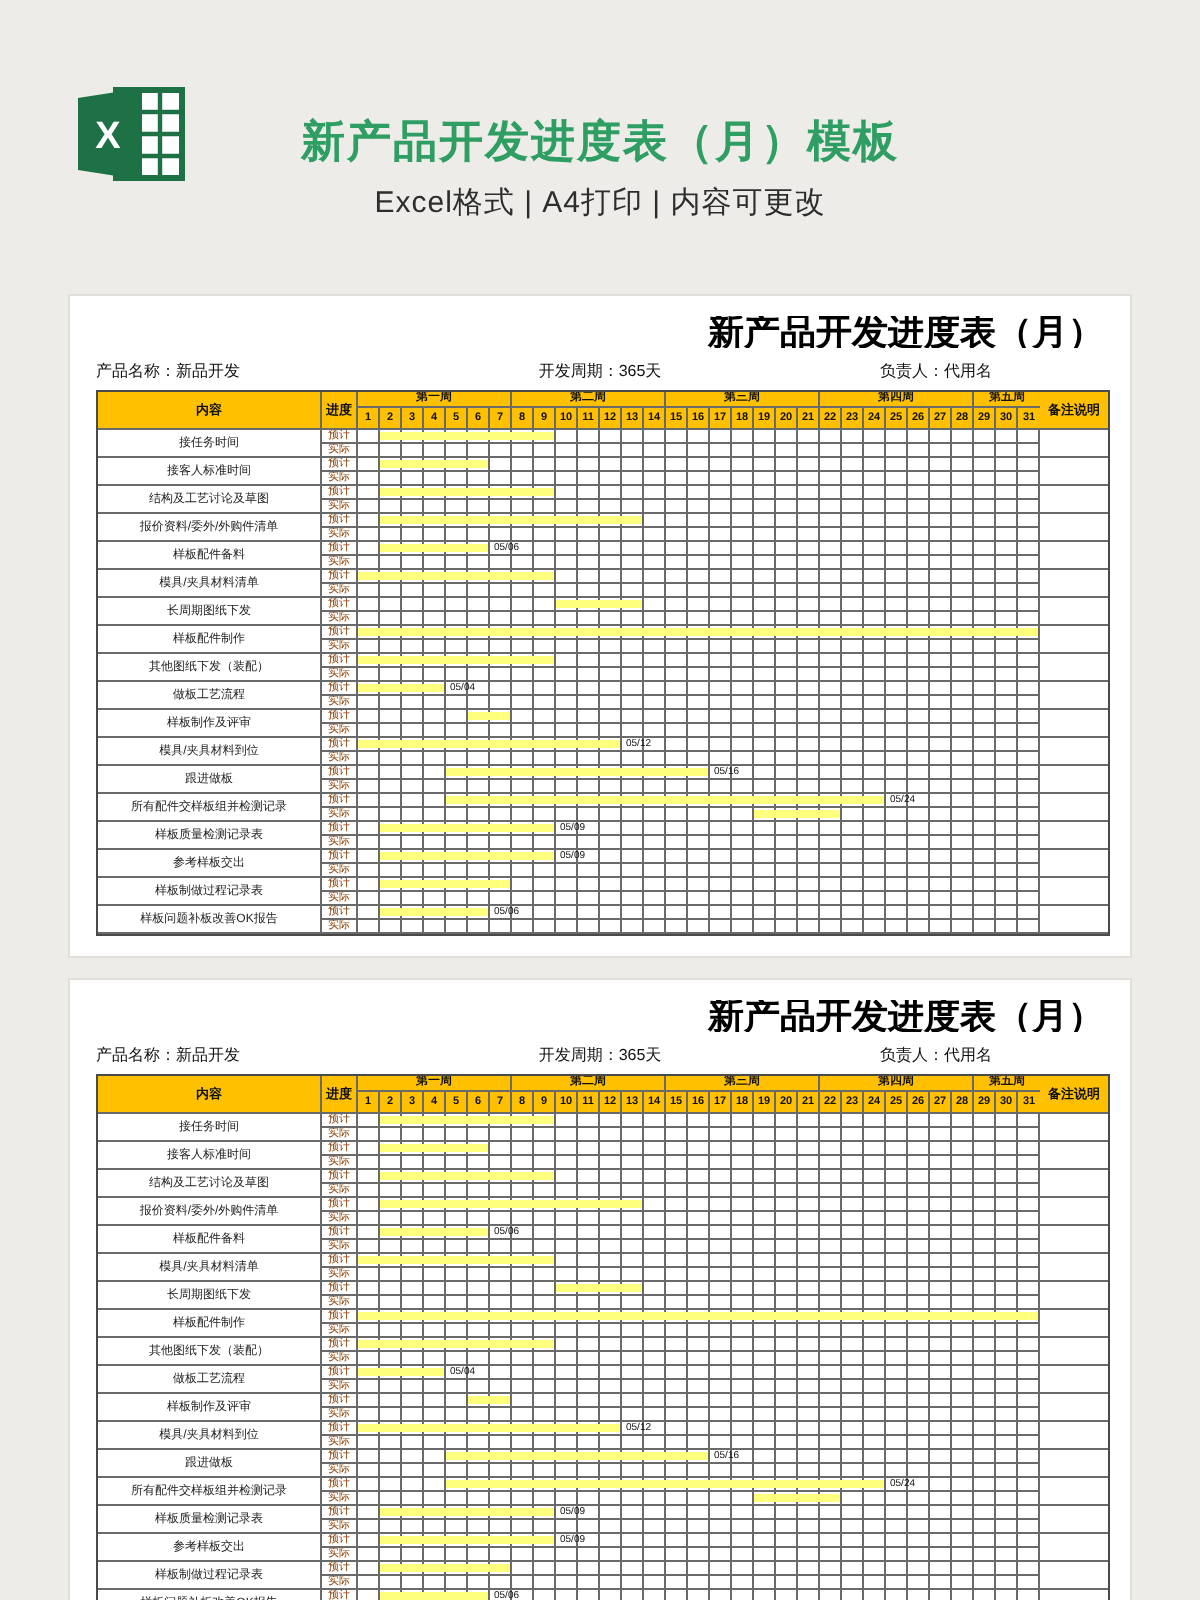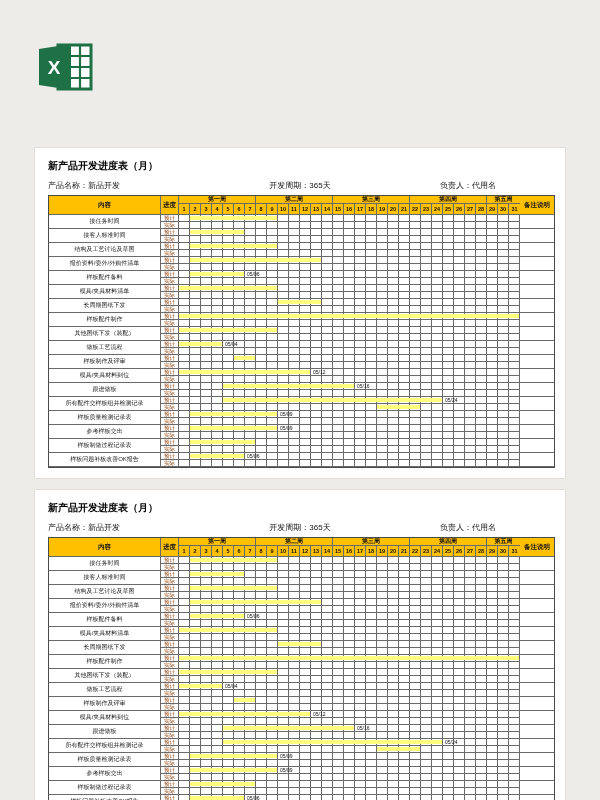--- a/index.html
+++ b/index.html
@@ -15,22 +15,22 @@
   .main-title { position:absolute; top:56px; left:0; right:0; text-align:center;
     font-size:22px; font-weight:bold; letter-spacing:1px; }
   .sub-title { position:absolute; top:92px; left:0; right:0; text-align:center;
     font-size:15px; color:#2d2d2d; letter-spacing:0.5px; }
 
   .panel { position:absolute; left:35px; width:530px; height:330px; background:#fff;
     box-shadow:0 0 0 1px #e2dfd8; }
   .panel-1 { top:148px; }
   .panel-2 { top:490px; }
   .sheet { padding:10px 13px 0 13px; }
-  .sheet-title { height:16px; line-height:16px; text-align:left;
-    font-size:10px; font-weight:bold; color:#000; overflow:hidden; }
+  .sheet-title { height:16px; line-height:16px; text-align:right;
+    font-size:18px; font-weight:bold; color:#000; overflow:hidden; }
   .info-row { display:flex; margin-top:5px; height:13px; font-size:8px; color:#111; overflow:hidden; }
   .info-row span { flex:1; line-height:13px; }
   .info-center { text-align:center; }
   .info-right { text-align:center; }
 
   .grid { margin-top:3px; display:inline-block; border:1px solid #4a4a4a; background:#fff; }
   .hrow { display:flex; height:19px; }
   .hcell { background:#ffc000; border-right:1px solid #6a6a6a; border-bottom:1px solid #6a6a6a;
     display:flex; align-items:center; justify-content:center;
     font-size:6.5px; font-weight:bold; color:#111; overflow:hidden; }
@@ -64,20 +64,22 @@
 </head>
 <body>
 
 <div class="top-header">
   <svg class="excel-icon" viewBox="0 0 58 50">
     <rect x="21" y="3" width="33" height="44" fill="#ffffff" stroke="#1e7145" stroke-width="3"></rect>
     <path d="M21 14 H54 M21 25 H54 M21 36 H54 M32 3 V47 M43 3 V47" stroke="#1e7145" stroke-width="2.2" fill="none"></path>
     <path d="M2 7 L34 2 L34 48 L2 43 Z" fill="#1e7145"></path>
     <text x="17" y="32" fill="#ffffff" font-size="19" font-weight="bold" text-anchor="middle" font-family="Liberation Sans, sans-serif">X</text>
   </svg>
+  <div class="main-title" style="color:#2f9e63;">新产品开发进度表（月）模板</div>
+  <div class="sub-title">Excel格式 | A4打印 | 内容可更改</div>
 </div>
 
 <div class="panel panel-1">
   <div class="sheet"><div class="sheet-title">新产品开发进度表（月）</div><div class="info-row">
         <span class="info-left">产品名称：新品开发</span>
         <span class="info-center">开发周期：365天</span>
         <span class="info-right">负责人：代用名</span>
       </div><div class="grid"><div class="hrow">
           <div class="hcell h-content">内容</div>
           <div class="hcell h-progress">进度</div>

